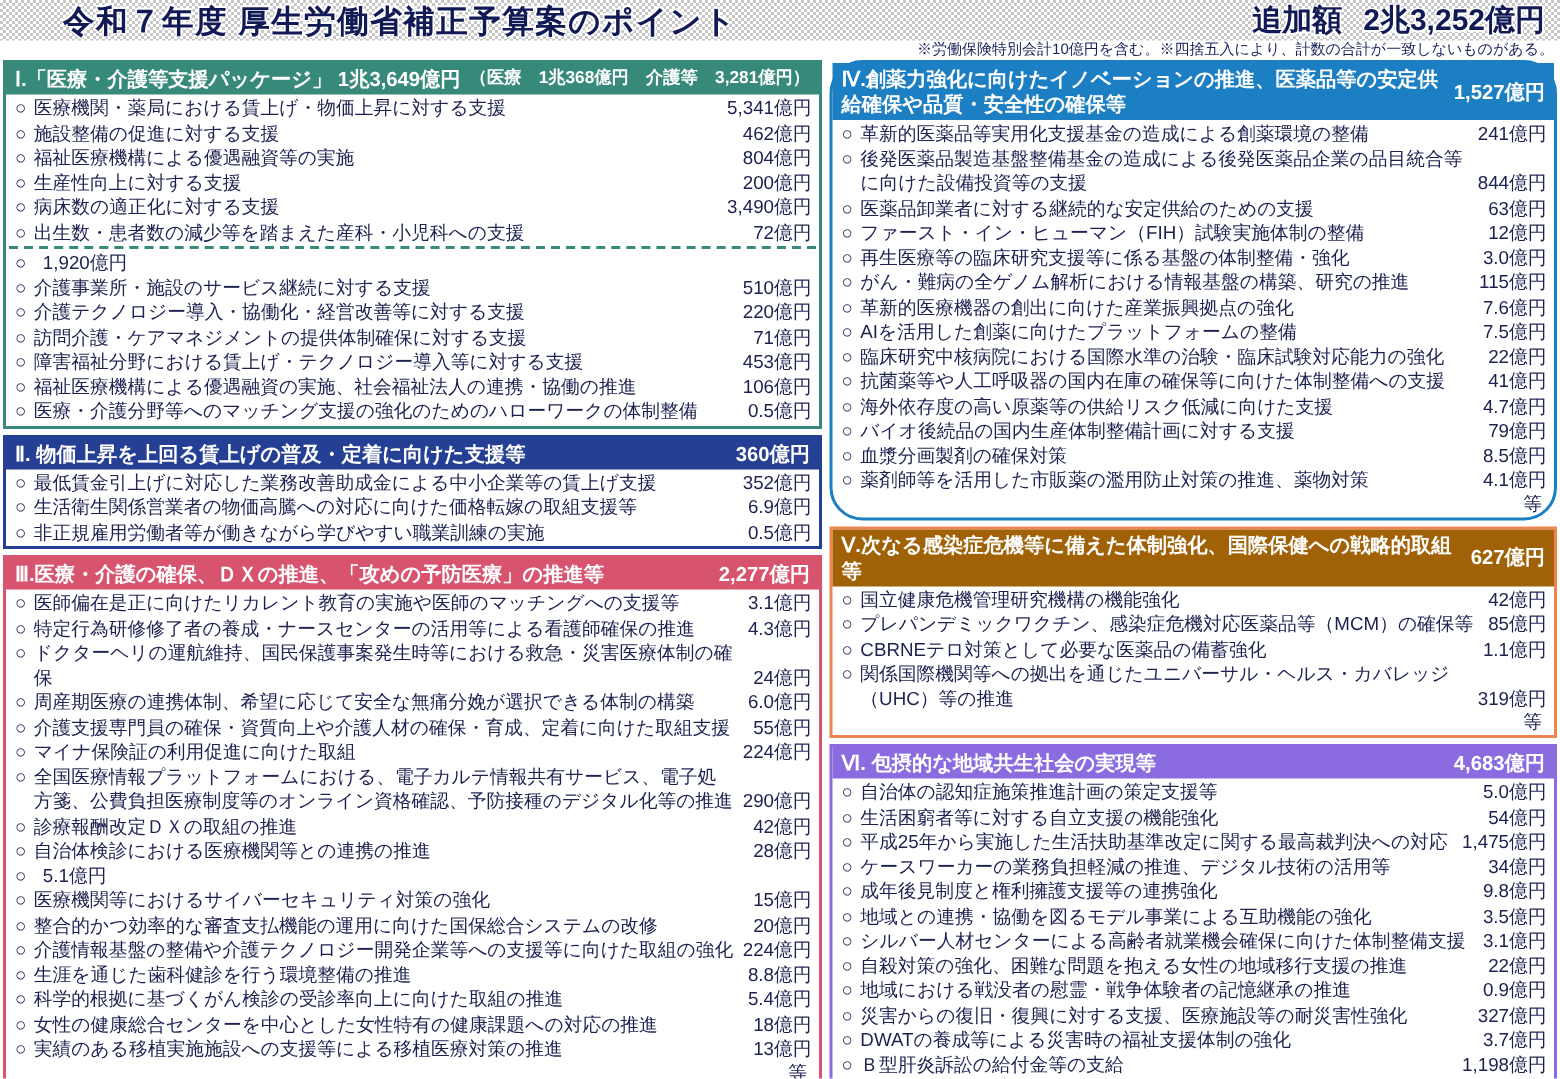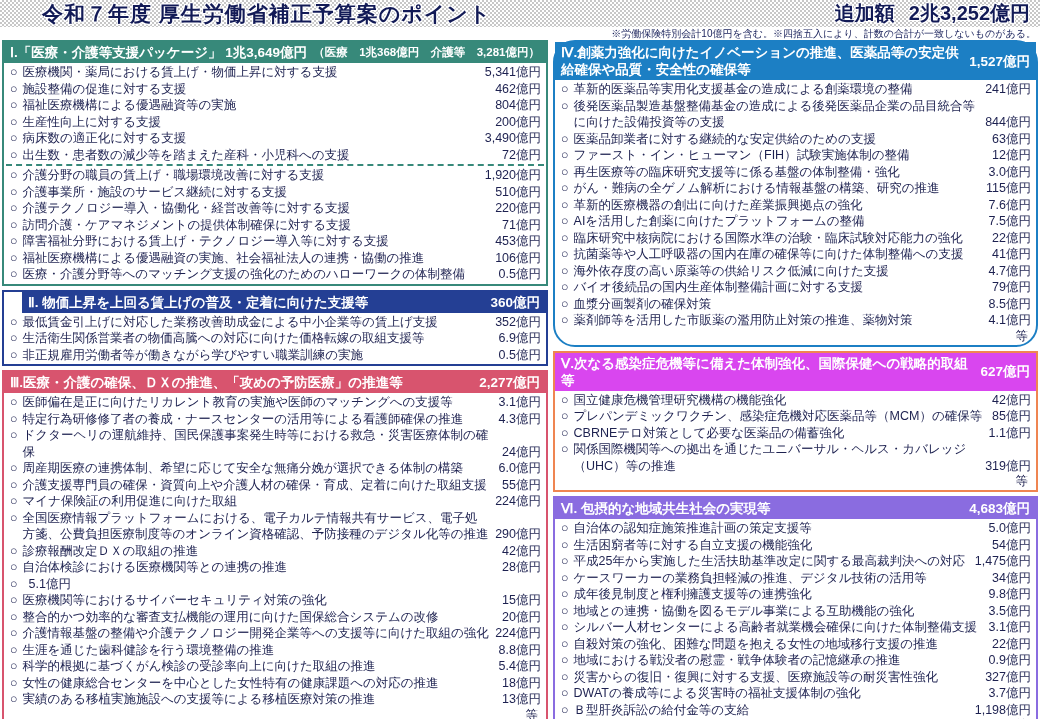--- a/index.html
+++ b/index.html
@@ -104,21 +104,20 @@
               <span class="item-amount">3,490億円</span>
             </div>
             <div class="item">
               <span class="bullet">○</span>
               <span class="item-text">出生数・患者数の減少等を踏まえた産科・小児科への支援</span>
               <span class="item-amount">72億円</span>
             </div>
             <div class="divider" style="border-top-color: rgb(55, 137, 122);"></div>
             <div class="item">
               <span class="bullet">○</span>
-              <span class="item-text">介護分野の職員の賃上げ・職場環境改善に対する支援</span>
               <span class="item-amount">1,920億円</span>
             </div>
             <div class="item">
               <span class="bullet">○</span>
               <span class="item-text">介護事業所・施設のサービス継続に対する支援</span>
               <span class="item-amount">510億円</span>
             </div>
             <div class="item">
               <span class="bullet">○</span>
               <span class="item-text">介護テクノロジー導入・協働化・経営改善等に対する支援</span>
@@ -140,21 +139,21 @@
               <span class="item-amount">106億円</span>
             </div>
             <div class="item">
               <span class="bullet">○</span>
               <span class="item-text">医療・介護分野等へのマッチング支援の強化のためのハローワークの体制整備</span>
               <span class="item-amount">0.5億円</span>
             </div>
           </div>
         </section>
         <section class="sec" style="border-color: rgb(36, 63, 148);">
-          <div class="sec-header" style="background: rgb(36, 63, 148); margin-left: 18px;">
+          <div class="sec-header" style="background: rgb(36, 63, 148);">
             <span class="sec-title">Ⅱ. 物価上昇を上回る賃上げの普及・定着に向けた支援等</span>
             <span class="sec-amount">360億円</span>
           </div>
           <div class="sec-body">
             <div class="item">
               <span class="bullet">○</span>
               <span class="item-text">最低賃金引上げに対応した業務改善助成金による中小企業等の賃上げ支援</span>
               <span class="item-amount">352億円</span>
             </div>
             <div class="item">
@@ -337,21 +336,21 @@
             </div>
             <div class="item">
               <span class="bullet">○</span>
               <span class="item-text">薬剤師等を活用した市販薬の濫用防止対策の推進、薬物対策</span>
               <span class="item-amount">4.1億円</span>
             </div>
             <div class="suffix">等</div>
           </div>
         </section>
         <section class="sec" style="border-color: rgb(239, 133, 81);">
-          <div class="sec-header" style="background: #d946ef;">
+          <div class="sec-header" style="background: #a16207;">
             <span class="sec-title">Ⅴ.次なる感染症危機等に備えた体制強化、国際保健への戦略的取組等</span>
             <span class="sec-amount">627億円</span>
           </div>
           <div class="sec-body">
             <div class="item">
               <span class="bullet">○</span>
               <span class="item-text">国立健康危機管理研究機構の機能強化</span>
               <span class="item-amount">42億円</span>
             </div>
             <div class="item">

